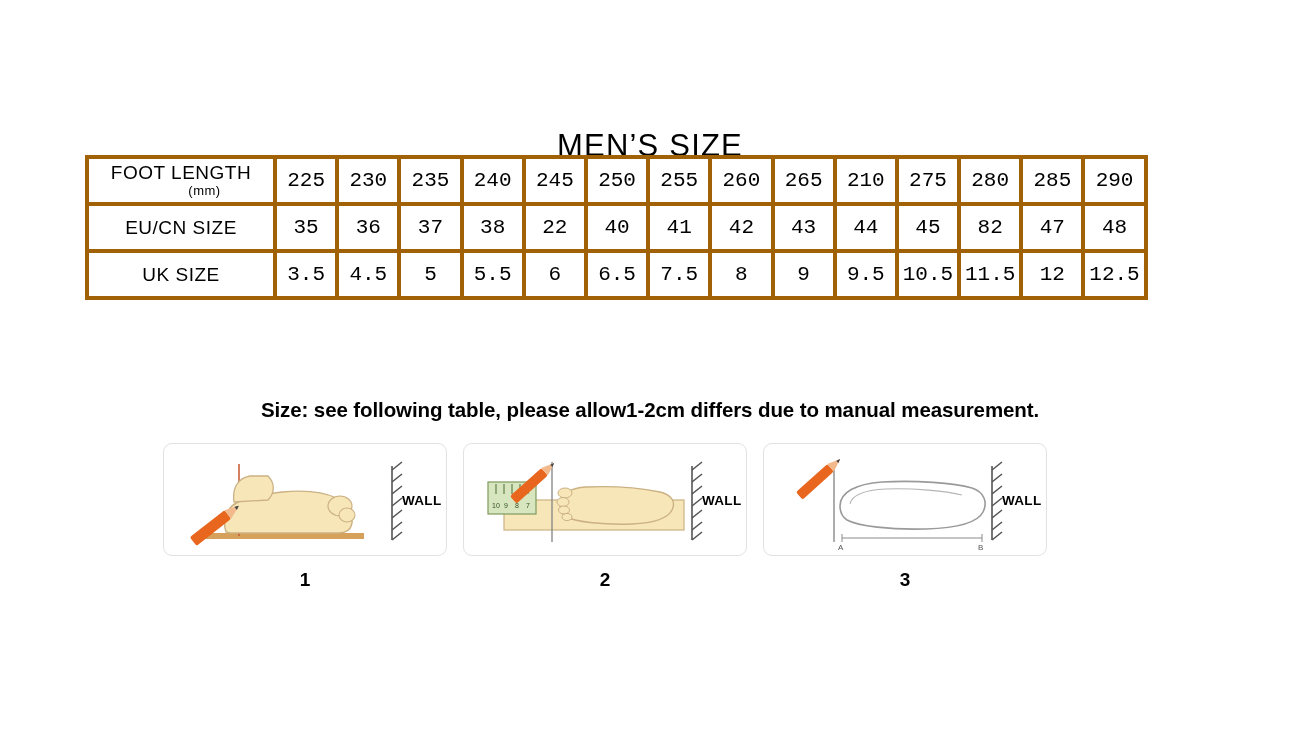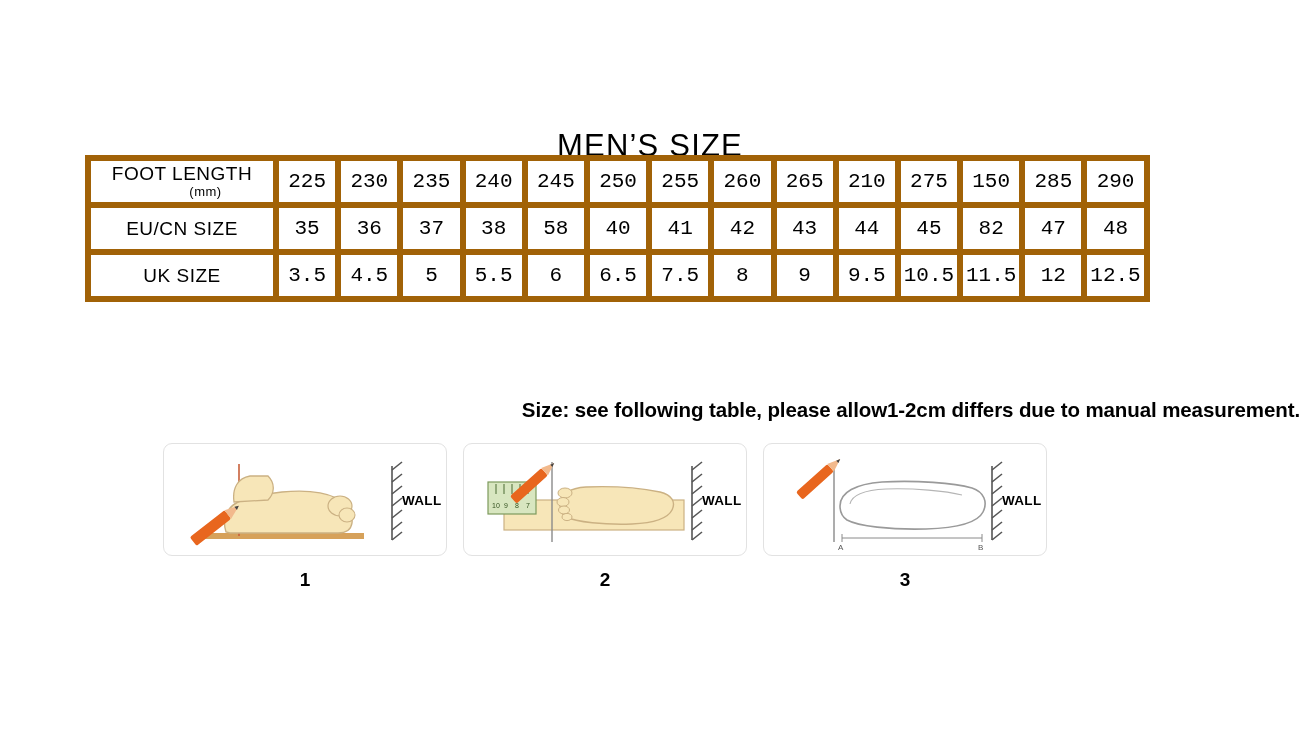--- a/index.html
+++ b/index.html
@@ -37,21 +37,21 @@
     left: 85px;
     width: 1061px;
   }
   table.size-table {
     border-collapse: collapse;
     table-layout: fixed;
     width: 1061px;
     border: 3px solid #000;
   }
   table.size-table td {
-    border: 6px solid #a16207;
+    border: 4px solid #a16207;
     text-align: center;
     vertical-align: middle;
     height: 47px;
     font-size: 21px;
     font-weight: normal;
     padding: 0;
     margin-top: 14px;
   }
   table.size-table td.rowhead {
     width: 188px;
@@ -72,21 +72,21 @@
     font-size: 21px;
     font-family: Liberation Mono, monospace;
   }
 
   
   .note {
     position: absolute;
     top: 398px;
     left: 0;
     width: 1300px;
-    text-align: right;
+    text-align: center;
     font-size: 20.5px;
     font-weight: bold;
     letter-spacing: -0.1px;
   }
 
   
   .steps {
     position: absolute;
     top: 443px;
     left: 163px;
@@ -139,31 +139,31 @@
           <td class="val">230</td>
           <td class="val">235</td>
           <td class="val">240</td>
           <td class="val">245</td>
           <td class="val">250</td>
           <td class="val">255</td>
           <td class="val">260</td>
           <td class="val">265</td>
           <td class="val">210</td>
           <td class="val">275</td>
-          <td class="val">150</td>
+          <td class="val">280</td>
           <td class="val">285</td>
           <td class="val">290</td>
         </tr>
         <tr>
           <td class="rowhead">EU/CN  SIZE</td>
           <td class="val">35</td>
           <td class="val">36</td>
           <td class="val">37</td>
           <td class="val">38</td>
-          <td class="val">58</td>
+          <td class="val">22</td>
           <td class="val">40</td>
           <td class="val">41</td>
           <td class="val">42</td>
           <td class="val">43</td>
           <td class="val">44</td>
           <td class="val">45</td>
           <td class="val">82</td>
           <td class="val">47</td>
           <td class="val">48</td>
         </tr>

